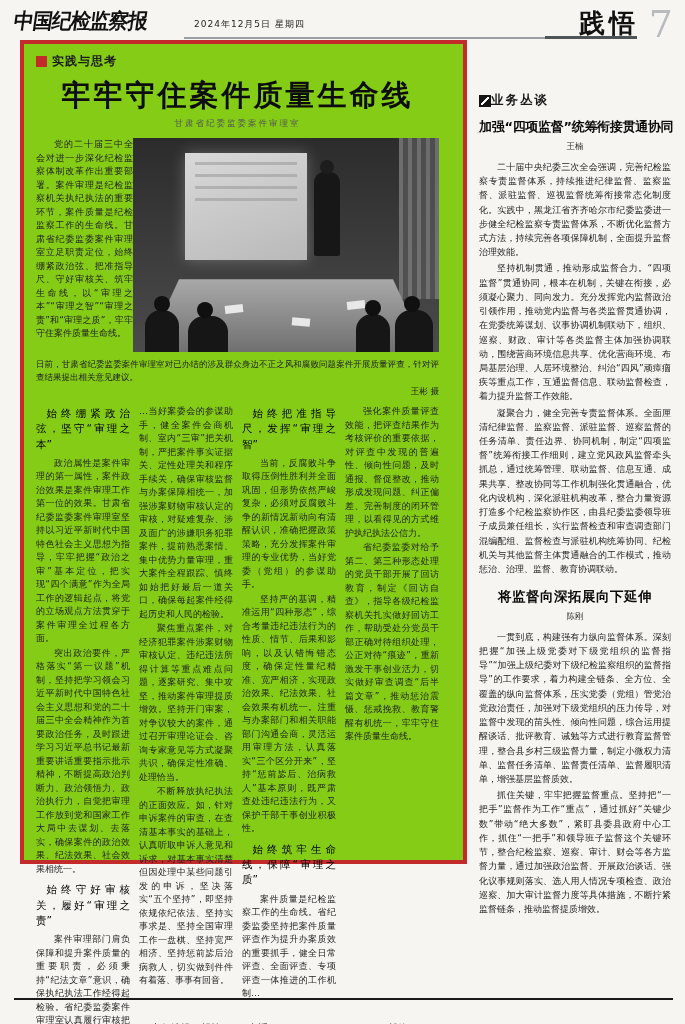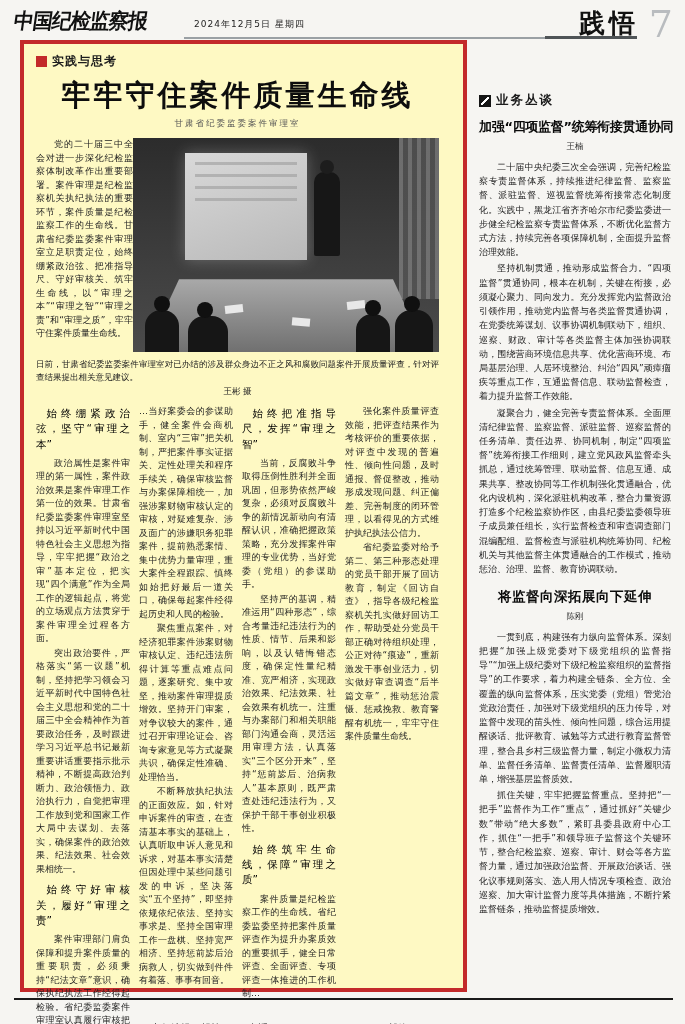--- a/index.html
+++ b/index.html
@@ -24,22 +24,22 @@
   }
   .page-number{
     position:absolute;right:0;top:-4px;
     font-size:38px;font-weight:200;color:#b9bcbf;font-family:"DejaVu Serif",serif;
   }
   .header-rule{position:absolute;left:170px;right:36px;top:31px;height:2px;background:#9aa0a4;}
   .header-rule-dark{position:absolute;right:36px;top:30px;width:92px;height:3px;background:#4f5457;}
 
   
   .main-box{
-    position:absolute;left:20px;top:40px;width:447px;height:952px;
-    border:4px solid #c32a2a;background:#fef9c3;box-sizing:border-box;
+    position:absolute;left:20px;top:40px;width:447px;height:824px;
+    border:4px solid #c32a2a;background:#84cc16;box-sizing:border-box;
     padding:10px 24px 8px 12px;
   }
   .kicker-row{display:flex;align-items:center;gap:5px;height:14px;}
   .kicker-icon{width:11px;height:11px;background:#c32a2a;display:inline-block;}
   .kicker-text{font-weight:bold;font-size:12px;letter-spacing:1px;}
   h1.main-title{
     margin:8px 0 2px 0;text-align:center;
     font-size:29px;font-weight:900;letter-spacing:3px;color:#0d0d0d;
     font-family:"DejaVu Sans",sans-serif;
   }
@@ -75,33 +75,33 @@
     position:absolute;bottom:0;left:4%;right:4%;height:34%;
     background:linear-gradient(180deg,#a9a9a9,#707070);
     clip-path:polygon(12% 0,88% 0,100% 100%,0 100%);
   }
   .ph-paper{position:absolute;background:#e8e8e8;width:18px;height:8px;transform:rotate(-6deg);}
   .ph-person{position:absolute;width:34px;height:42px;background:#161616;border-radius:16px 16px 0 0;}
   .ph-person::before{
     content:"";position:absolute;top:-14px;left:9px;width:16px;height:16px;border-radius:50%;background:#101010;
   }
   .caption-row{margin-top:6px;font-size:8.5px;line-height:1.5;text-align:justify;color:#222;}
-  .caption-row .credit{display:block;text-align:center;color:#222;margin-top:1px;}
+  .caption-row .credit{display:block;text-align:right;color:#222;margin-top:1px;}
 
   
   .cols{display:flex;gap:9px;margin-top:8px;height:634px;overflow:hidden;}
   .col{flex:1;font-size:9px;line-height:1.5;text-align:justify;color:#1f1f1f;}
   .col p{margin:0 0 1px 0;text-indent:2em;}
   .col p.cont{text-indent:0;}
   .col h3{font-size:10.5px;font-weight:normal;margin:6px 0 5px 0;line-height:1.45;text-indent:1em;color:#000;}
   .col h3.first{margin-top:1px;}
 
   
   .sidebar{position:absolute;left:479px;top:92px;width:192px;}
-  .sb-kicker{display:flex;align-items:center;gap:5px;}
+  .sb-kicker{display:flex;align-items:center;}
   .pen-icon{
     width:12px;height:12px;background:#151515;display:inline-block;position:relative;
   }
   .pen-icon::before{
     content:"";position:absolute;left:2px;top:2px;width:8px;height:8px;
     background:linear-gradient(135deg,transparent 42%,#fff 42%,#fff 58%,transparent 58%);
   }
   .sb-kicker-text{font-weight:bold;font-size:12.5px;letter-spacing:2px;}
   .sb-title{
     text-align:center;font-weight:900;color:#0b0b0b;

